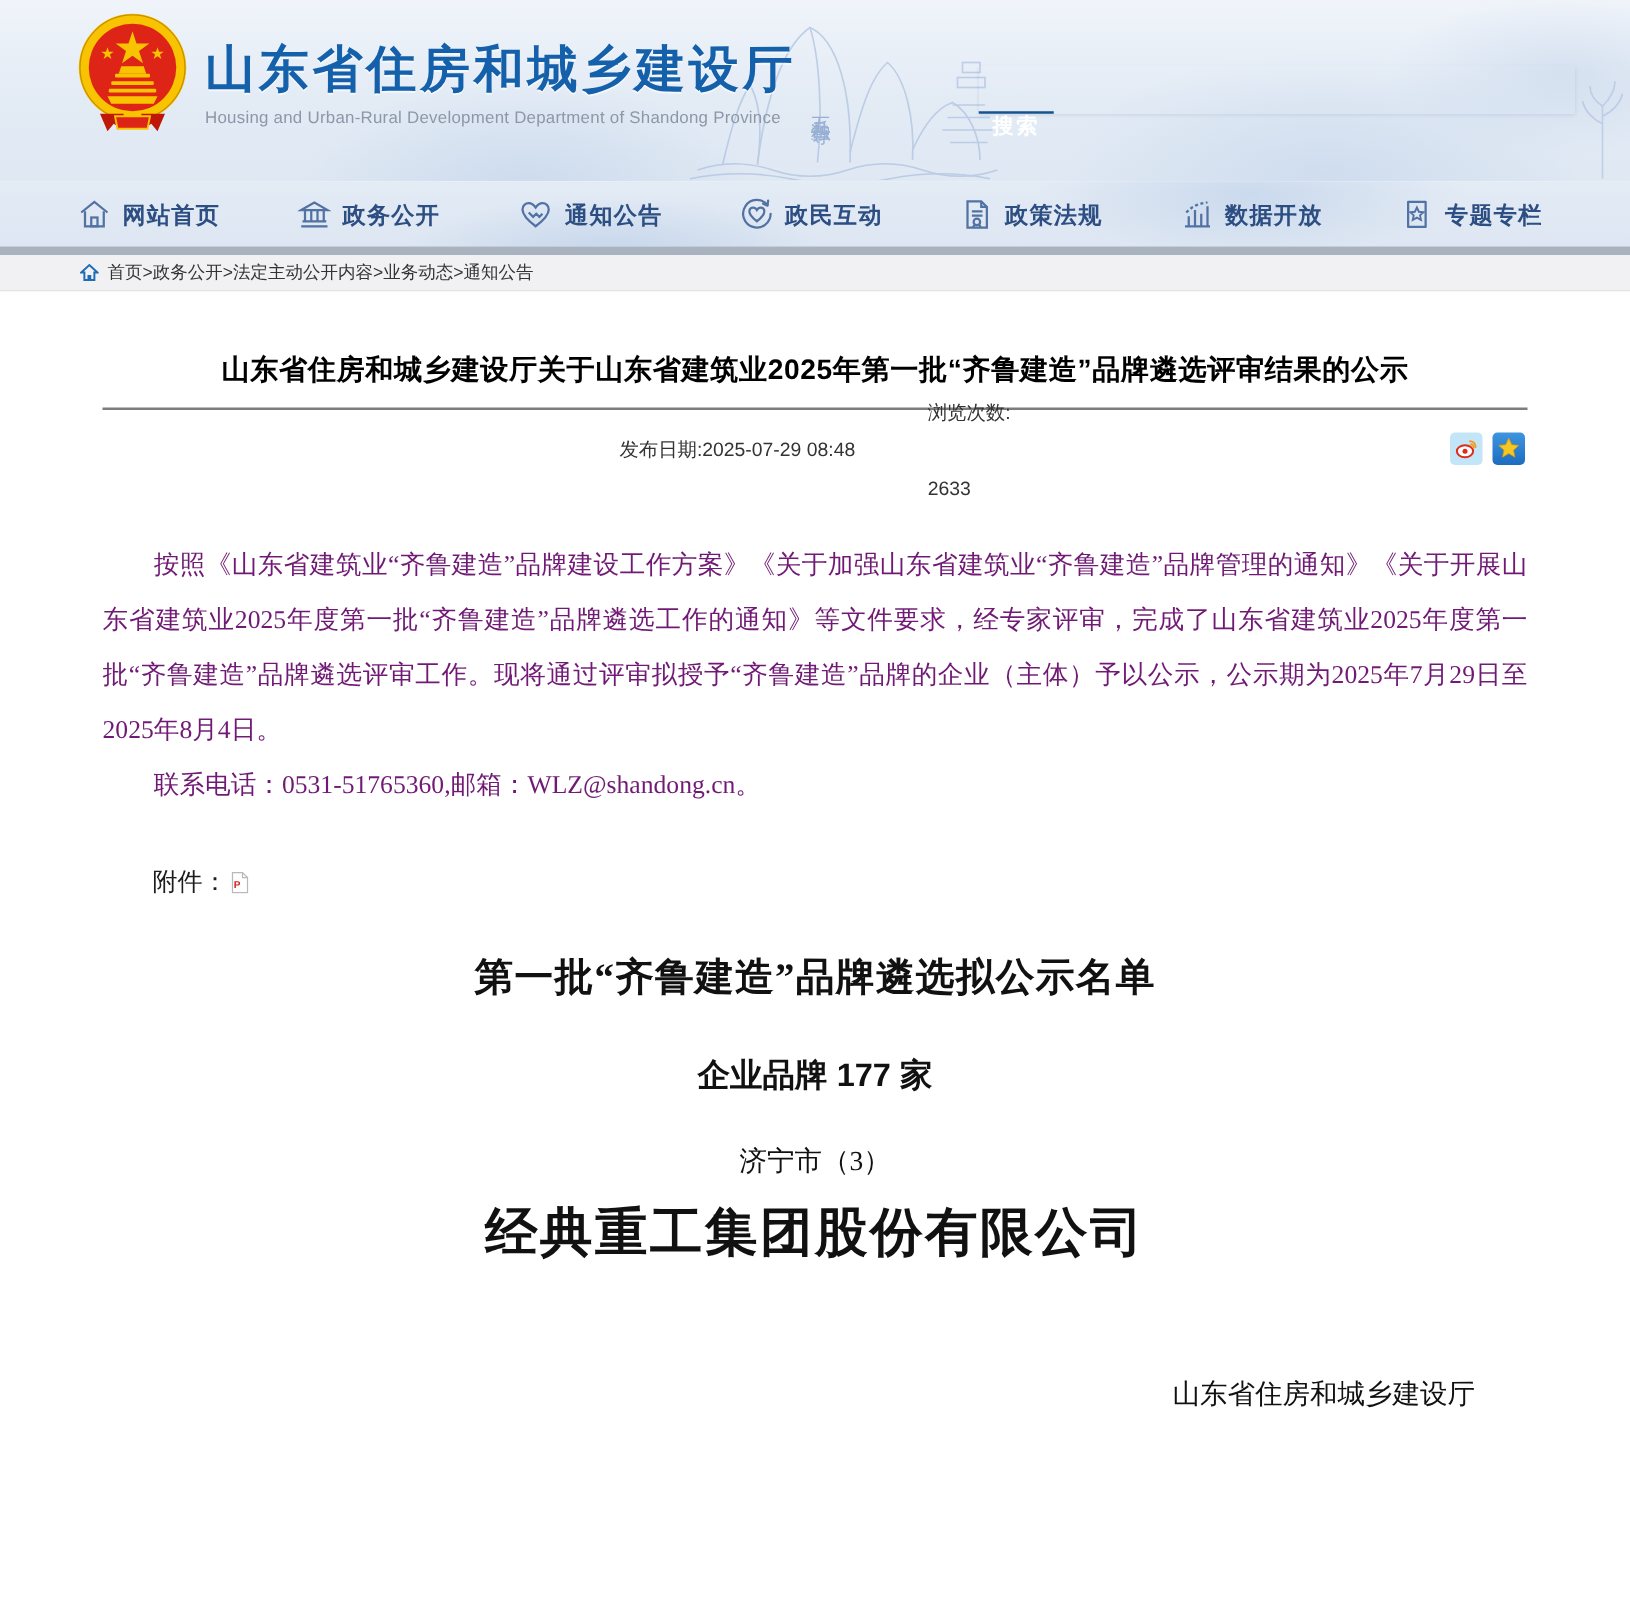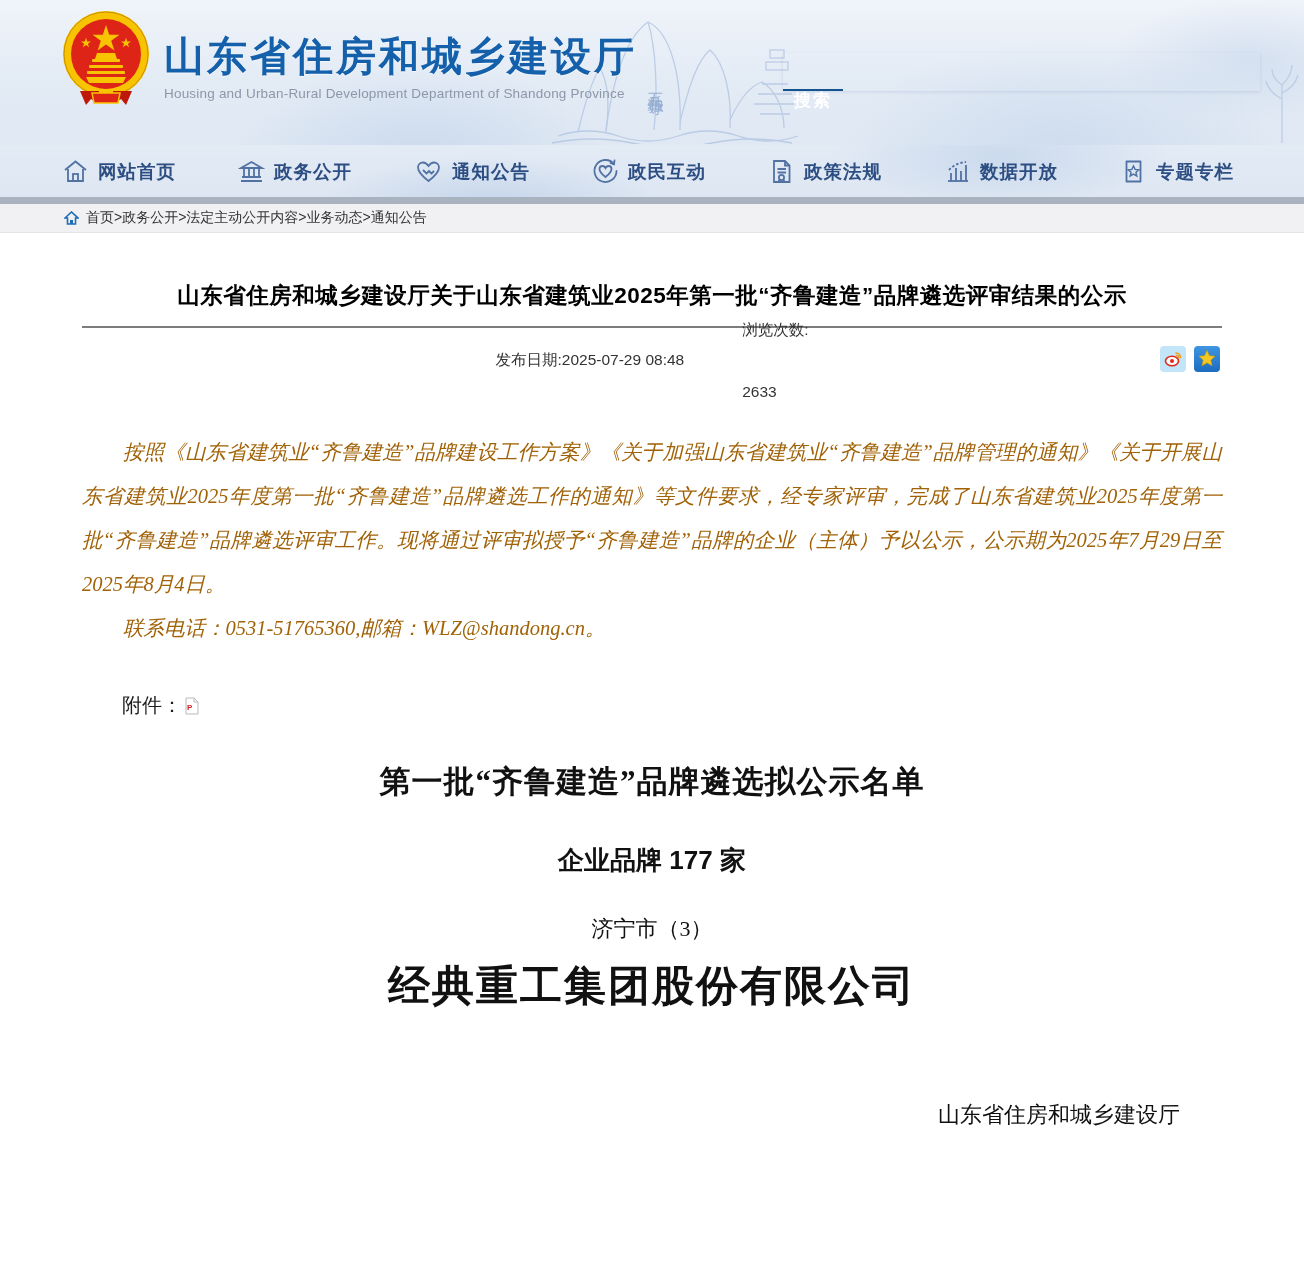--- a/index.html
+++ b/index.html
@@ -67,21 +67,21 @@
   .meta-row { position:relative; margin-top:18px; height:28px; display:flex; align-items:center;
               justify-content:center; gap:58px; font-size:15.5px; color:#333; }
   .meta-views { display:flex; gap:42px;flex-direction:column; }
   .share-icons { position:absolute; right:2px; top:0; display:flex; gap:8px; }
   .share-badge { width:26px; height:26px; border-radius:4px; display:flex; align-items:center;
                  justify-content:center; cursor:pointer; }
   .weibo-badge { background:#c3e5f8; }
   .qzone-badge { background:linear-gradient(180deg,#3f95e0,#1c6cc0); }
 
   .article-body { margin-top:56px; font-family:"Liberation Serif", serif; font-size:20.5px;
-                  color:#a16207; line-height:44px;font-style:italic; }
+                  color:#701a75; line-height:44px; }
   .article-body p { text-indent:2em; text-align:justify; }
   .article-body p + p { margin-top:0px; }
   .contact-line { margin-top:0; }
 
   .attachment-row { margin-top:42px; font-family:"Liberation Serif", serif; font-size:20px; color:#1c1c1c;
                     display:flex; align-items:center; padding-left:40px; }
   .pdf-icon { margin:0 2px; }
   .attachment-link { color:#2222dd; text-decoration:underline; cursor:pointer; }
 
   

